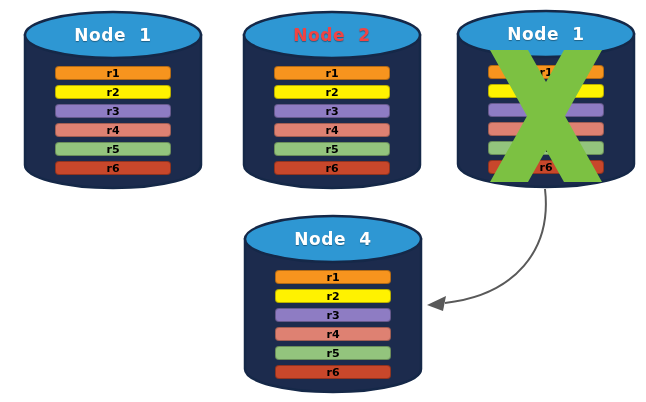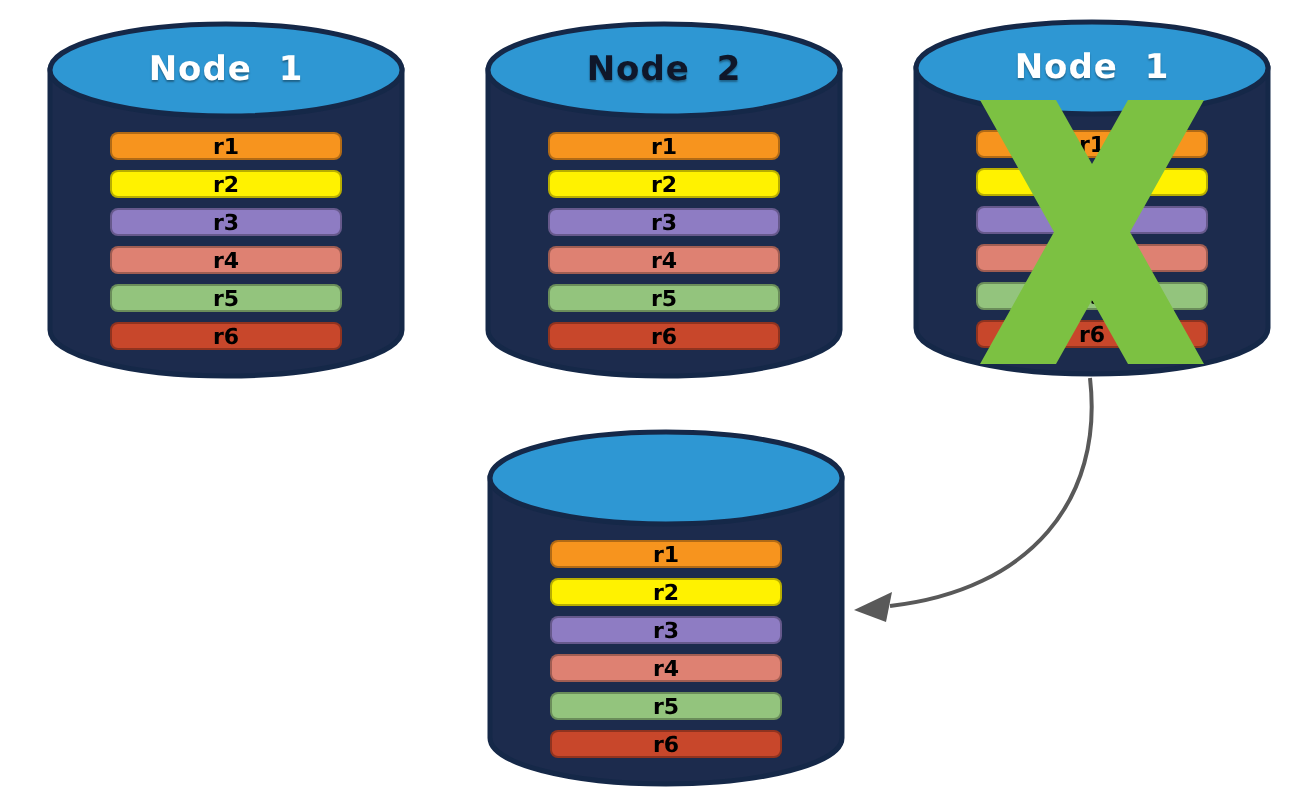--- a/index.html
+++ b/index.html
@@ -64,21 +64,21 @@
           <span class="row-label">r6</span>
         </div>
     </div>
   </div>
 
   <div class="node" style="left:241px;top:9px;">
     <svg class="cyl" viewBox="0 0 182 182">
       <path d="M3,26 L3,156 A88,23 0 0 0 179,156 L179,26 Z" style="fill: rgb(28, 43, 77); stroke: rgb(21, 40, 72);"></path>
       <ellipse cx="91" cy="26" rx="88" ry="23" style="fill: rgb(46, 151, 211); stroke: rgb(21, 40, 72);"></ellipse>
     </svg>
-    <div class="node-title" style="color: #0f172a;">Node 2</div>
+    <div class="node-title" style="color: #ef4444;">Node 2</div>
     <div class="rows">
       <div class="row-bar" style="background-color: rgb(247, 148, 30);">
           <span class="row-label">r1</span>
         </div>
       <div class="row-bar" style="background-color: rgb(255, 242, 0);">
           <span class="row-label">r2</span>
         </div>
       <div class="row-bar" style="background-color: rgb(142, 124, 195);">
           <span class="row-label">r3</span>
         </div>
@@ -123,20 +123,21 @@
     <svg class="fail-x" viewBox="0 0 114 132">
       <polygon points="1,0 39,0 57,32 75,0 113,0 76,66 113,132 75,132 57,100 39,132 1,132 38,66" style="fill: rgb(124, 193, 66);"></polygon>
     </svg>
   </div>
 
   <div class="node" style="left:242px;top:213px;">
     <svg class="cyl" viewBox="0 0 182 182">
       <path d="M3,26 L3,156 A88,23 0 0 0 179,156 L179,26 Z" style="fill: rgb(28, 43, 77); stroke: rgb(21, 40, 72);"></path>
       <ellipse cx="91" cy="26" rx="88" ry="23" style="fill: rgb(46, 151, 211); stroke: rgb(21, 40, 72);"></ellipse>
     </svg>
+    <div class="node-title" style="color: rgb(255, 255, 255);">Node 4</div>
     <div class="rows">
       <div class="row-bar" style="background-color: rgb(247, 148, 30);">
           <span class="row-label">r1</span>
         </div>
       <div class="row-bar" style="background-color: rgb(255, 242, 0);">
           <span class="row-label">r2</span>
         </div>
       <div class="row-bar" style="background-color: rgb(142, 124, 195);">
           <span class="row-label">r3</span>
         </div>

